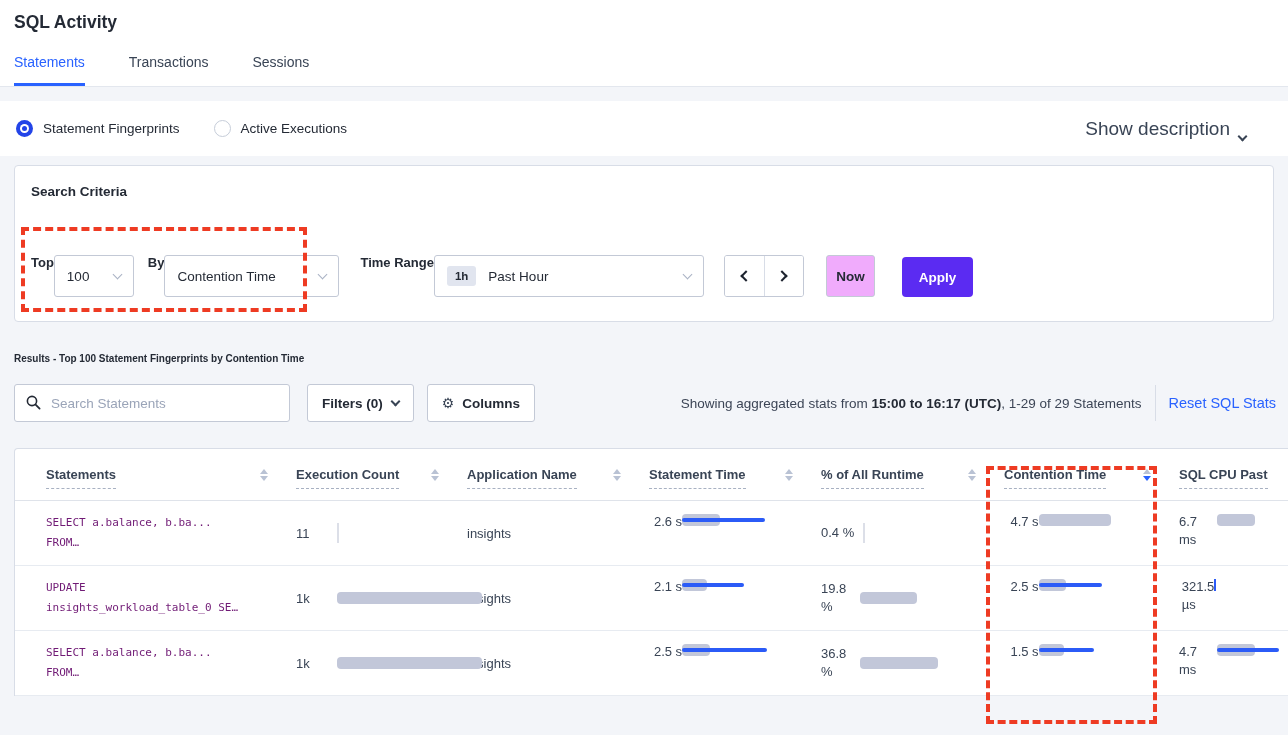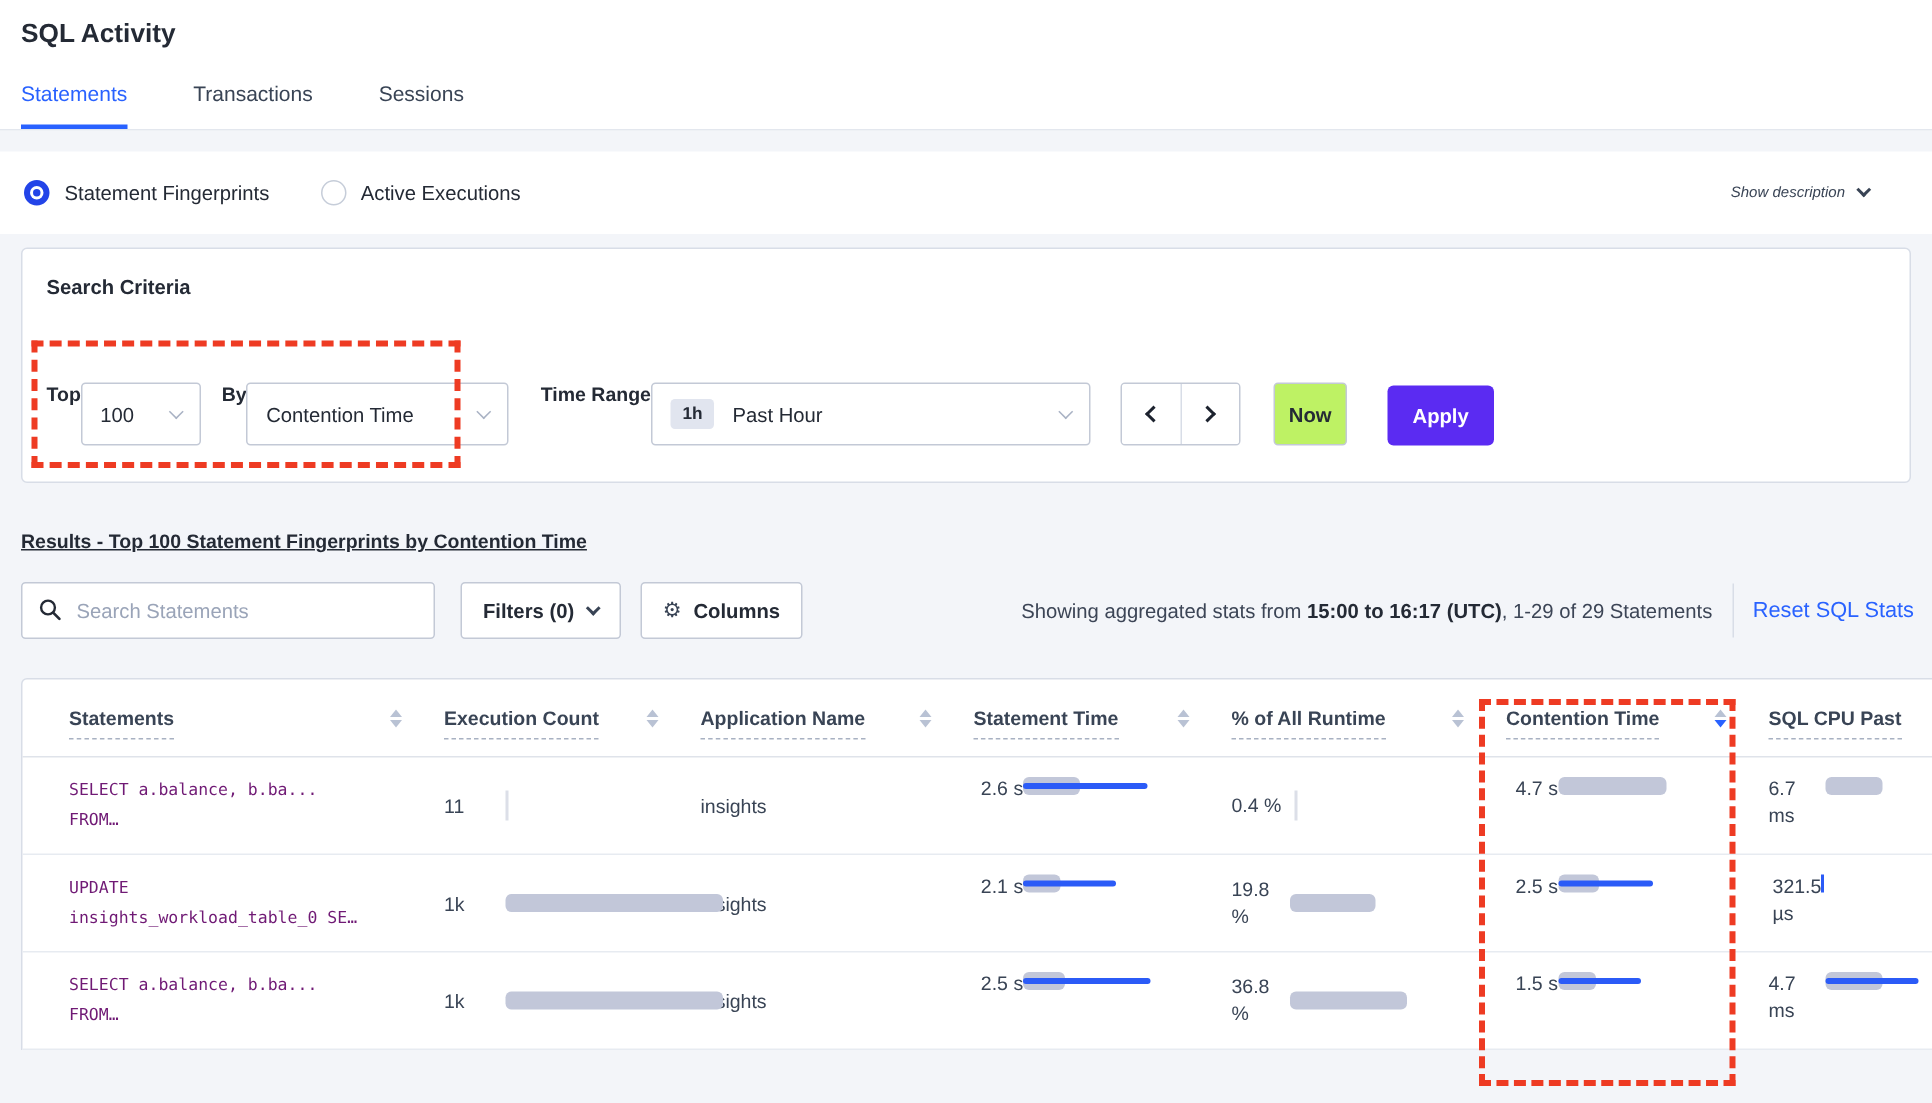--- a/index.html
+++ b/index.html
@@ -16,48 +16,48 @@
   .tabbar { display:flex; gap:44px; padding-left:14px; margin-top:21px; border-bottom:1px solid #e3e7ee; }
   .tab { font-size:14px; color:#394455; padding-bottom:13px; cursor:pointer; border-bottom:3px solid transparent; }
   .tab.active { color:#2962ff; border-bottom-color:#2962ff; }
   
   .radio-band { margin-top:14px; height:55px; background:#fff; display:flex; align-items:center; padding:0 42px 0 16px; }
   .radio-item { display:flex; align-items:center; margin-right:34px; cursor:pointer; font-size:13.5px; color:#242a35; }
   .radio-dot { width:17px; height:17px; border-radius:50%; border:1px solid #c6cdd9; background:#fff; margin-right:10px; position:relative; }
   .radio-item.checked .radio-dot { border:none; background:#2344e8; }
   .radio-item.checked .radio-dot::before { content:""; position:absolute; left:4px; top:4px; width:9px; height:9px; background:#fff; border-radius:50%; }
   .radio-item.checked .radio-dot::after { content:""; position:absolute; left:6px; top:6px; width:5px; height:5px; background:#2344e8; border-radius:50%; }
-  .show-desc { margin-left:auto; display:flex; align-items:center; font-size:10px; color:#394455; cursor:pointer;font-style:italic; }
+  .show-desc { margin-left:auto; display:flex; align-items:flex-end; font-size:19px; color:#394455; cursor:pointer; }
   .chev { display:inline-block; width:7px; height:7px; border-right:2px solid #394455; border-bottom:2px solid #394455; transform:rotate(45deg); margin-left:9px; margin-top:-4px; }
   .chev.lite { border-color:#a9b2c4; border-width:1.5px; }
   
   .card { background:#fff; border:1px solid #d8dde7; border-radius:4px; }
   .search-card { margin:9px 14px 0 14px; padding:18px 16px 24px 16px; }
   .card-heading { font-size:13.5px; font-weight:700; color:#242a35; }
   .fields { display:flex; margin-top:25px; align-items:flex-end; }
   .field { display:flex; }
   .field-label { font-size:13px; font-weight:700; color:#242a35; margin-bottom:8px; }
   .select { height:42px; border:1px solid #c3c9d6; border-radius:3px; background:#fff; display:flex; align-items:center; padding:0 12px; font-size:13.5px; color:#242a35; cursor:pointer; }
   .select .chev { margin-left:auto; }
   .sel-top { width:80px; }
   .f-top { margin-right:14px; }
   .sel-by { width:175px; }
   .f-by { margin-right:21px; }
-  .sel-time { width:293px; }
+  .sel-time { width:270px; }
   .time-badge { background:#e1e5ef; border-radius:3px; font-size:11.5px; font-weight:700; color:#242a35; padding:4px 8px; margin-right:12px; }
   .nav-group { display:flex; margin-left:20px; border:1px solid #c3c9d6; border-radius:3px; overflow:hidden; height:42px; }
   .nav-btn { width:39px; background:#fff; border:none; display:flex; align-items:center; justify-content:center; cursor:pointer; }
   .nav-btn + .nav-btn { border-left:1px solid #d8dde7; }
   .arr { display:inline-block; width:8px; height:8px; border-right:2.5px solid #1c222e; border-bottom:2.5px solid #1c222e; }
   .arr.left { transform:rotate(135deg); margin-left:3px; }
   .arr.right { transform:rotate(-45deg); margin-right:3px; }
-  .now-btn { margin-left:22px; height:42px; width:49px; background:#bef264; border:1px solid #c3c9d6; border-radius:3px; font-family:inherit; font-size:13.5px; font-weight:700; color:#242a35; cursor:pointer; }
+  .now-btn { margin-left:22px; height:42px; width:49px; background:#f0abfc; border:1px solid #c3c9d6; border-radius:3px; font-family:inherit; font-size:13.5px; font-weight:700; color:#242a35; cursor:pointer; }
   .apply-btn { margin-left:27px; height:40px; width:71px; background:#5b2bf2; border:none; border-radius:4px; font-family:inherit; font-size:13.5px; font-weight:700; color:#fff; cursor:pointer;margin-top:33px; }
   
-  .results-heading { margin:31px 0 4px 14px; font-size:13px; font-weight:700; color:#242a35;text-decoration:underline; }
+  .results-heading { margin:31px 0 4px 14px; font-size:10px; font-weight:700; color:#242a35; }
   .toolbar { display:flex; align-items:center; margin:20px 10px 0 14px; height:38px; }
   .search-box { position:relative; width:276px; height:38px; }
   .search-box input { width:100%; height:100%; border:1px solid #c3c9d6; border-radius:3px; padding:0 10px 0 36px; font-family:inherit; font-size:13.5px; color:#394455; background:#fff; }
   .search-box input::placeholder { color:#9aa4b8; }
   .search-icon { position:absolute; left:12px; top:11px; }
   .tool-btn { display:flex; align-items:center; height:38px; background:#fff; border:1px solid #c3c9d6; border-radius:3px; padding:0 14px; font-size:13.5px; font-weight:700; color:#242a35; cursor:pointer; }
   .filters-btn { margin-left:17px; }
   .columns-btn { margin-left:13px; }
   .gear { font-family:"DejaVu Sans",sans-serif; font-size:14px; font-weight:400; margin-right:8px; color:#394455; }
   .stats-text { margin-left:auto; font-size:13.5px; color:#3c4556; white-space:nowrap; }

